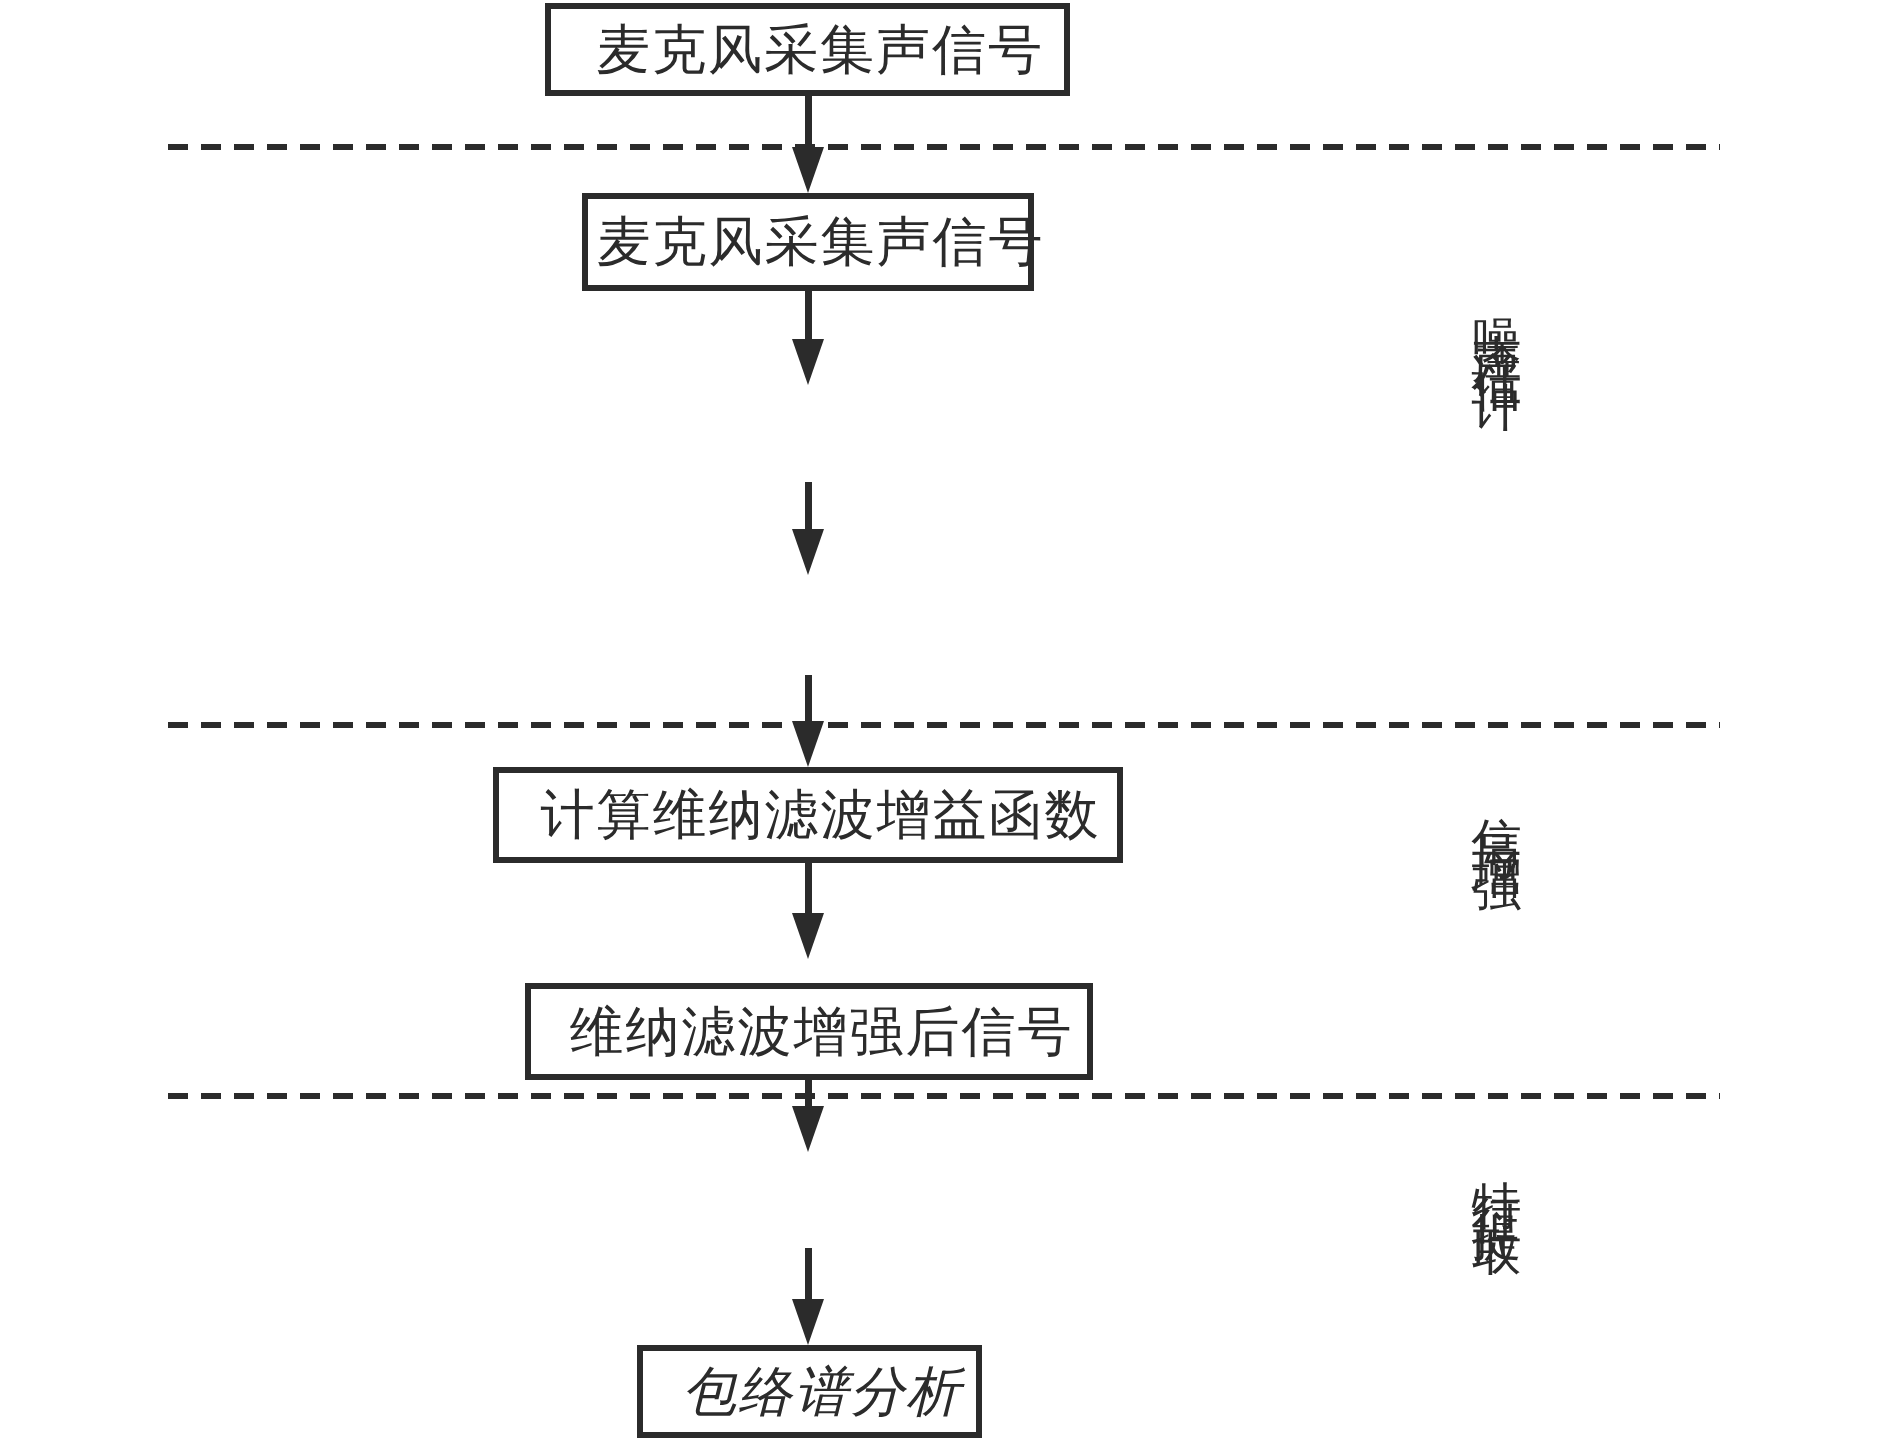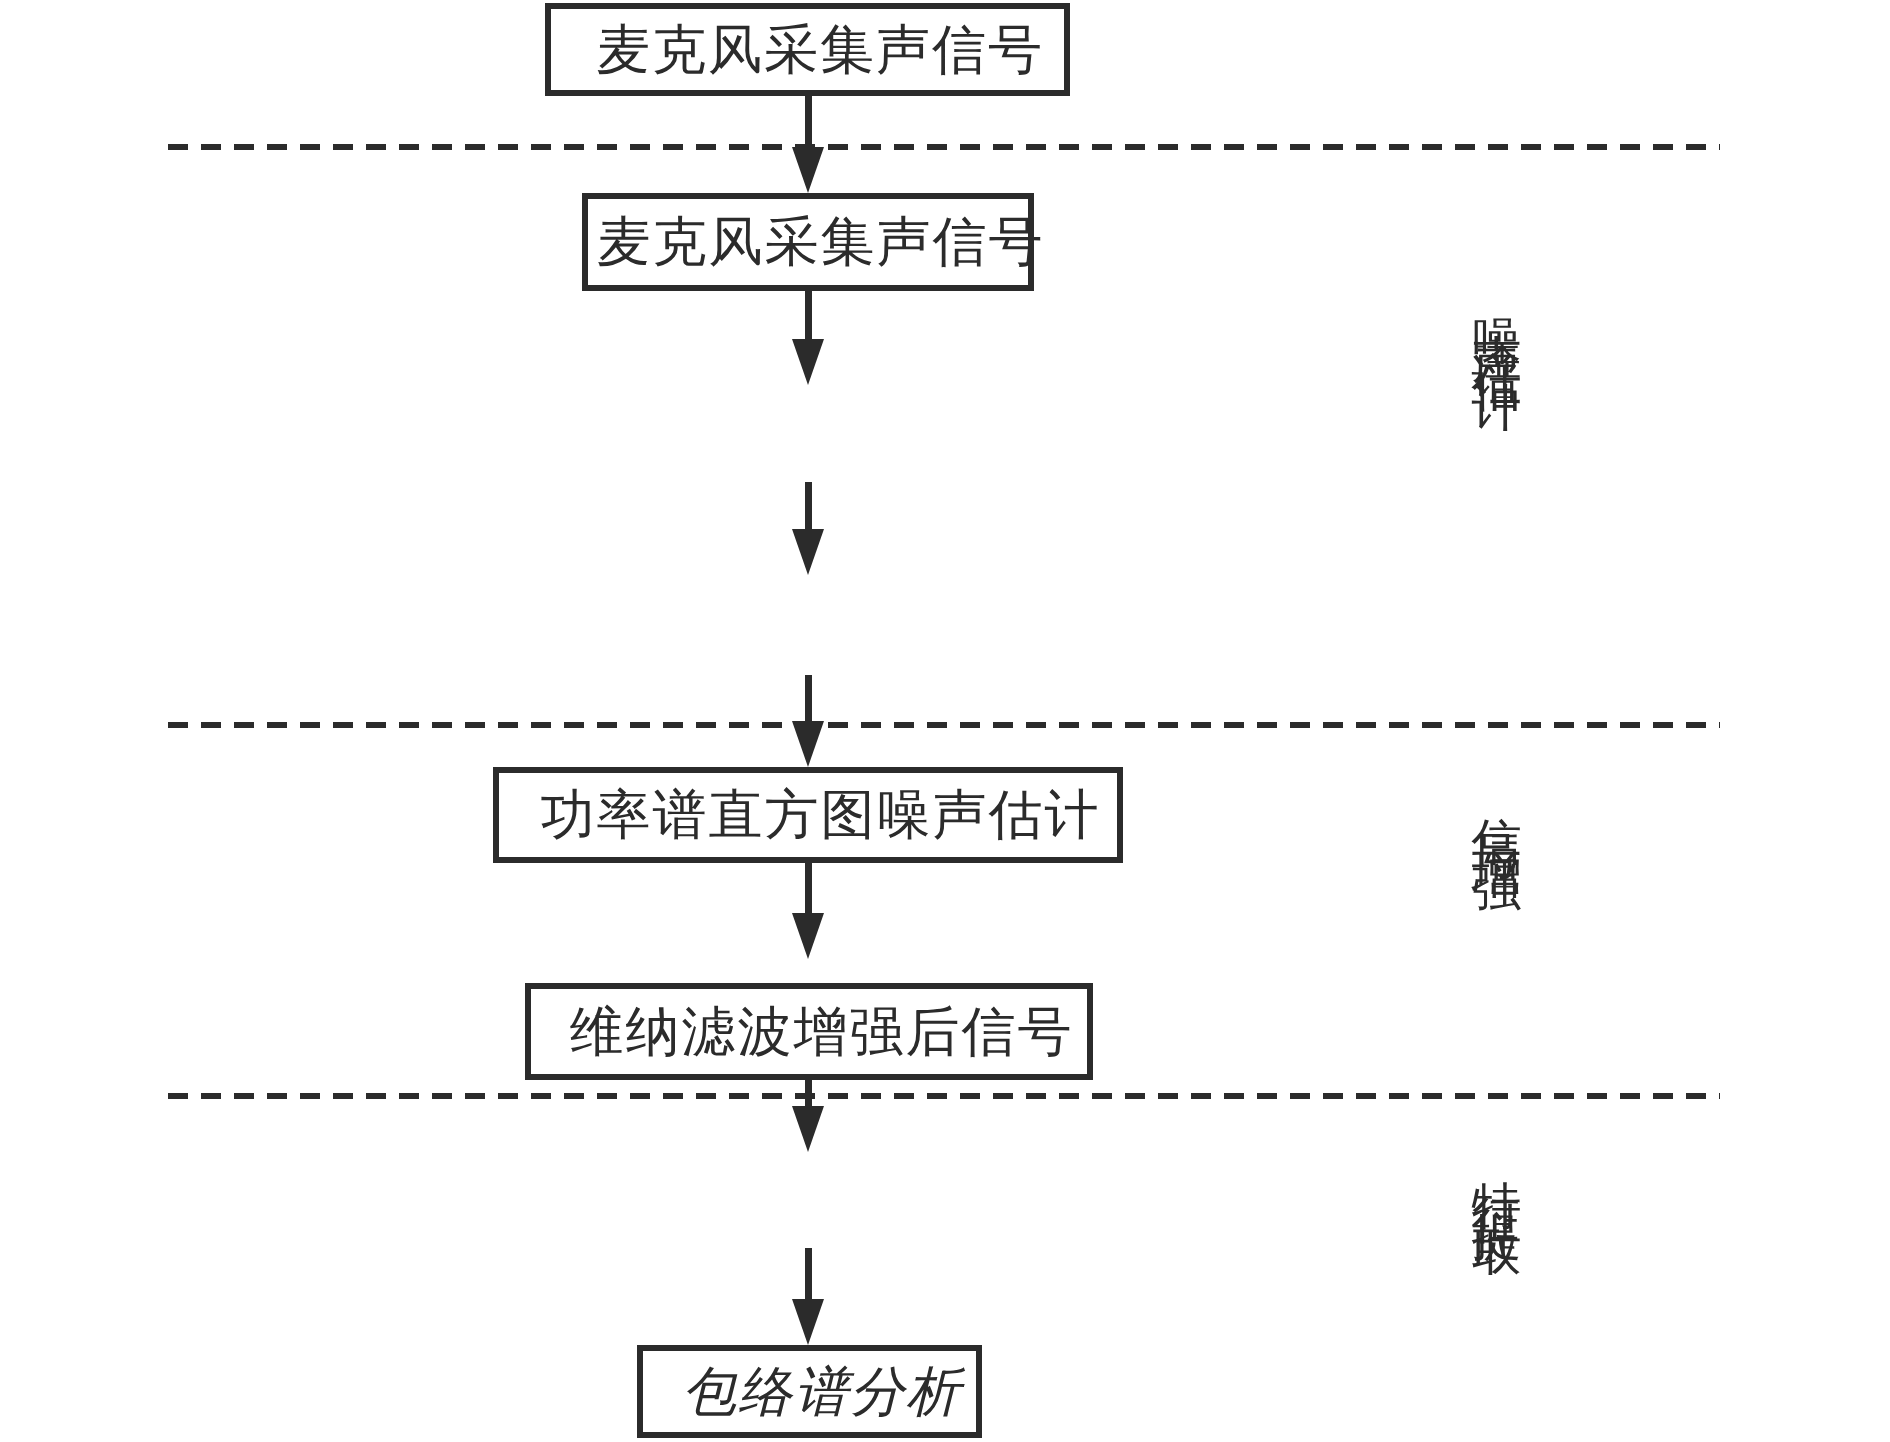--- a/index.html
+++ b/index.html
@@ -104,21 +104,21 @@
       <div class="stem"></div>
       <div class="head"></div>
     </div>
 
   <div class="flow-box" style="left:545px;top:3px;width:525px;height:93px;">麦克风采集声信号</div>
 
   <div class="flow-box" style="left:582px;top:193px;width:452px;height:98px;">麦克风采集声信号</div>
 
 
 
-  <div class="flow-box" style="left:493px;top:767px;width:630px;height:96px;">功率谱直方图噪声估计</div>
+  <div class="flow-box" style="left:493px;top:767px;width:630px;height:96px;">计算维纳滤波增益函数</div>
 
   <div class="flow-box" style="left:525px;top:959px;width:568px;height:97px;margin-top:24px;">维纳滤波增强后信号</div>
 
 
   <div class="flow-box" style="left:637px;top:1345px;width:345px;height:93px;font-style:italic;">包络谱分析</div>
 
   <div class="vlabel" style="top:278px;">噪声谱估计</div>
 
   <div class="vlabel" style="top:778px;">信号增强</div>
 

